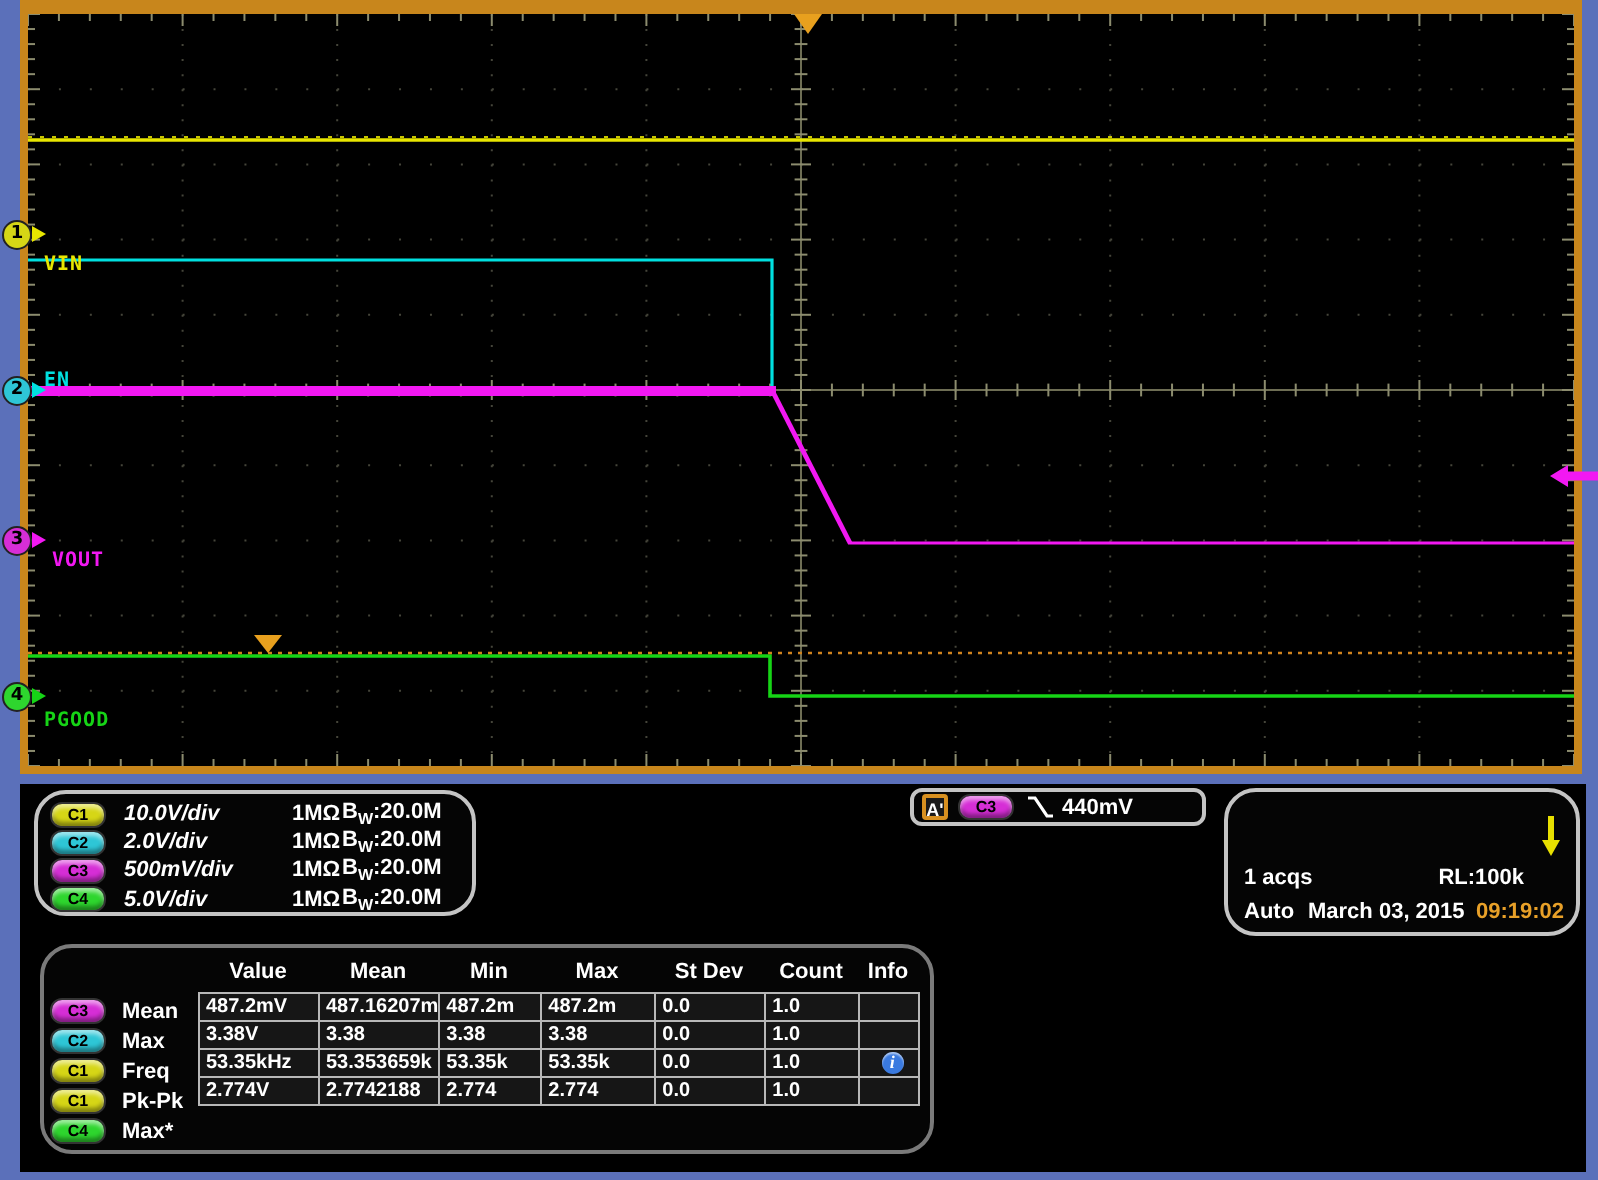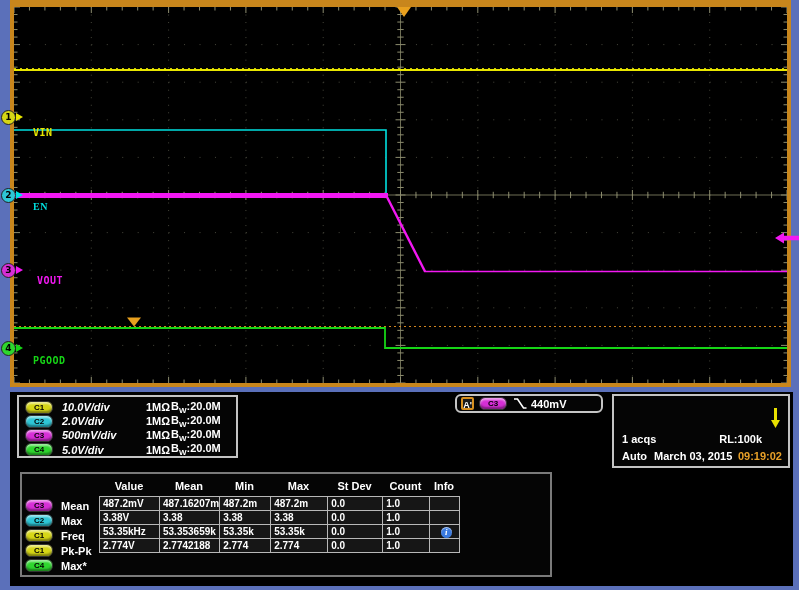--- a/index.html
+++ b/index.html
@@ -8,26 +8,26 @@
   
   .scope-display{position:absolute;left:10px;top:0;width:773px;height:376px;
                  background:#000;border:4px solid #c8861c;border-top-width:7px;}
   .scope-display svg{display:block;}
   
   .ch-marker{position:absolute;left:1px;width:13px;height:13px;border-radius:50%;
              border:1px solid #222;color:#000;font:bold 9px "DejaVu Sans",sans-serif;
              text-align:center;line-height:13px;z-index:6;}
   .ch-arrow{position:absolute;left:16px;width:0;height:0;border-top:4px solid transparent;
             border-bottom:4px solid transparent;border-left:7px solid #fff;z-index:6;}
-  .trace-label{position:absolute;font:bold 10px "DejaVu Sans Mono",monospace;z-index:5;letter-spacing:0.5px;margin-left:11px;}
+  .trace-label{position:absolute;font:bold 10px "DejaVu Sans Mono",monospace;z-index:5;letter-spacing:0.5px;}
   
   .trig-arrow{position:absolute;left:775px;top:232px;z-index:7;}
   
   .bottom{position:absolute;left:10px;top:392px;width:783px;height:194px;background:#000;color:#fff;}
-  .panel{position:absolute;border:2px solid #c4c4c4;border-radius:0;background:#050505;box-sizing:border-box;}
+  .panel{position:absolute;border:2px solid #c4c4c4;border-radius:16px;background:#050505;box-sizing:border-box;}
   .badge{display:inline-block;width:26px;height:11px;border-radius:6px;border:1px solid #333;
          color:#000;font:bold 8px "Liberation Sans",sans-serif;text-align:center;line-height:11px;
          box-shadow:inset 0 2px 2px rgba(255,255,255,.55), inset 0 -2px 2px rgba(0,0,0,.4);}
   
   .channels-panel{left:7px;top:3px;width:221px;height:63px;padding-top:3px;}
   .ch-row{display:flex;align-items:center;height:14.2px;font:bold 11px "Liberation Sans",sans-serif;}
   .ch-row .badge{margin-left:6px;}
   .ch-row .scale{margin-left:9px;width:84px;font-style:italic;}
   .ch-row .imp{width:25px;}
   .ch-row sub{font-size:8px;}
@@ -41,21 +41,21 @@
   .slope-icon{margin-left:6px;}
   .trig-level{margin-left:4px;}
   
   .acq-panel{left:602px;top:2px;width:178px;height:74px;font:bold 11px "Liberation Sans",sans-serif;}
   .acq-row{position:absolute;left:0;width:100%;height:16px;line-height:16px;}
   .acq-a{position:absolute;left:8px;} .acq-b{position:absolute;left:60px;}
   .acq-r{position:absolute;right:10px;} .acq-r2{position:absolute;right:26px;}
   .stopped{color:#e83030;} .clock{color:#e8a028;}
   .dl-arrow{position:absolute;right:8px;top:12px;}
   
-  .meas-panel{left:10px;top:80px;width:532px;height:105px;border-color:#7a7a7a;}
+  .meas-panel{left:10px;top:80px;width:447px;height:105px;border-color:#7a7a7a;}
   .meas-headers{position:absolute;left:77px;top:6px;width:360px;display:flex;
                 font:bold 11px "Liberation Sans",sans-serif;}
   .meas-headers span{text-align:center;}
   .hc0{width:60px;} .hc1{width:60px;} .hc2{width:51px;} .hc3{width:57px;}
   .hc4{width:55px;} .hc5{width:47px;} .hc6{width:30px;}
   table.meas{position:absolute;left:77px;top:22px;border-collapse:collapse;table-layout:fixed;}
   table.meas td{border:1px solid #b8b8b8;background:#161616;height:13px;padding:0 0 0 3px;
                 font:bold 10px "Liberation Sans",sans-serif;color:#fff;overflow:hidden;white-space:nowrap;}
   td.info-cell{text-align:center;padding:0;}
   .meas-label-row{position:absolute;left:3px;width:72px;height:15px;display:flex;align-items:center;}
@@ -410,21 +410,21 @@
         <polygon points="113,310.5 127,310.5 120,319.5" fill="#e8a01e"></polygon>
       </svg>
   </div>
 
   <div id="marker-layer">
       <div class="ch-marker" style="top: 110px; background: rgb(214, 214, 22);">1</div>
       <div class="ch-arrow" style="top: 112.5px; border-left-color: rgb(232, 230, 0);"></div>
       <div class="trace-label" style="left: 22px; top: 127px; color: rgb(232, 230, 0);">VIN</div>
       <div class="ch-marker" style="top: 188px; background: rgb(46, 198, 214);">2</div>
       <div class="ch-arrow" style="top: 190.5px; border-left-color: rgb(0, 224, 224);"></div>
-      <div class="trace-label" style="left: 22px; top: 201px; color: rgb(0, 224, 224); font-family: Liberation Serif, serif;">EN</div>
+      <div class="trace-label" style="left: 22px; top: 185px; color: rgb(0, 224, 224);">EN</div>
       <div class="ch-marker" style="top: 263px; background: rgb(214, 46, 214);">3</div>
       <div class="ch-arrow" style="top: 265.5px; border-left-color: rgb(242, 24, 242);"></div>
       <div class="trace-label" style="left: 26px; top: 275px; color: rgb(242, 24, 242);">VOUT</div>
       <div class="ch-marker" style="top: 341px; background: rgb(46, 214, 46);">4</div>
       <div class="ch-arrow" style="top: 343.5px; border-left-color: rgb(22, 212, 22);"></div>
       <div class="trace-label" style="left: 22px; top: 355px; color: rgb(22, 212, 22);">PGOOD</div>
     </div>
 
   <svg class="trig-arrow" width="24" height="12" style="top: 232px;">
     <polygon id="trig-arrow-poly" points="0,6 9,0.5 9,3.7 24,3.7 24,8.3 9,8.3 9,11.5" fill="#f218f2"></polygon>

